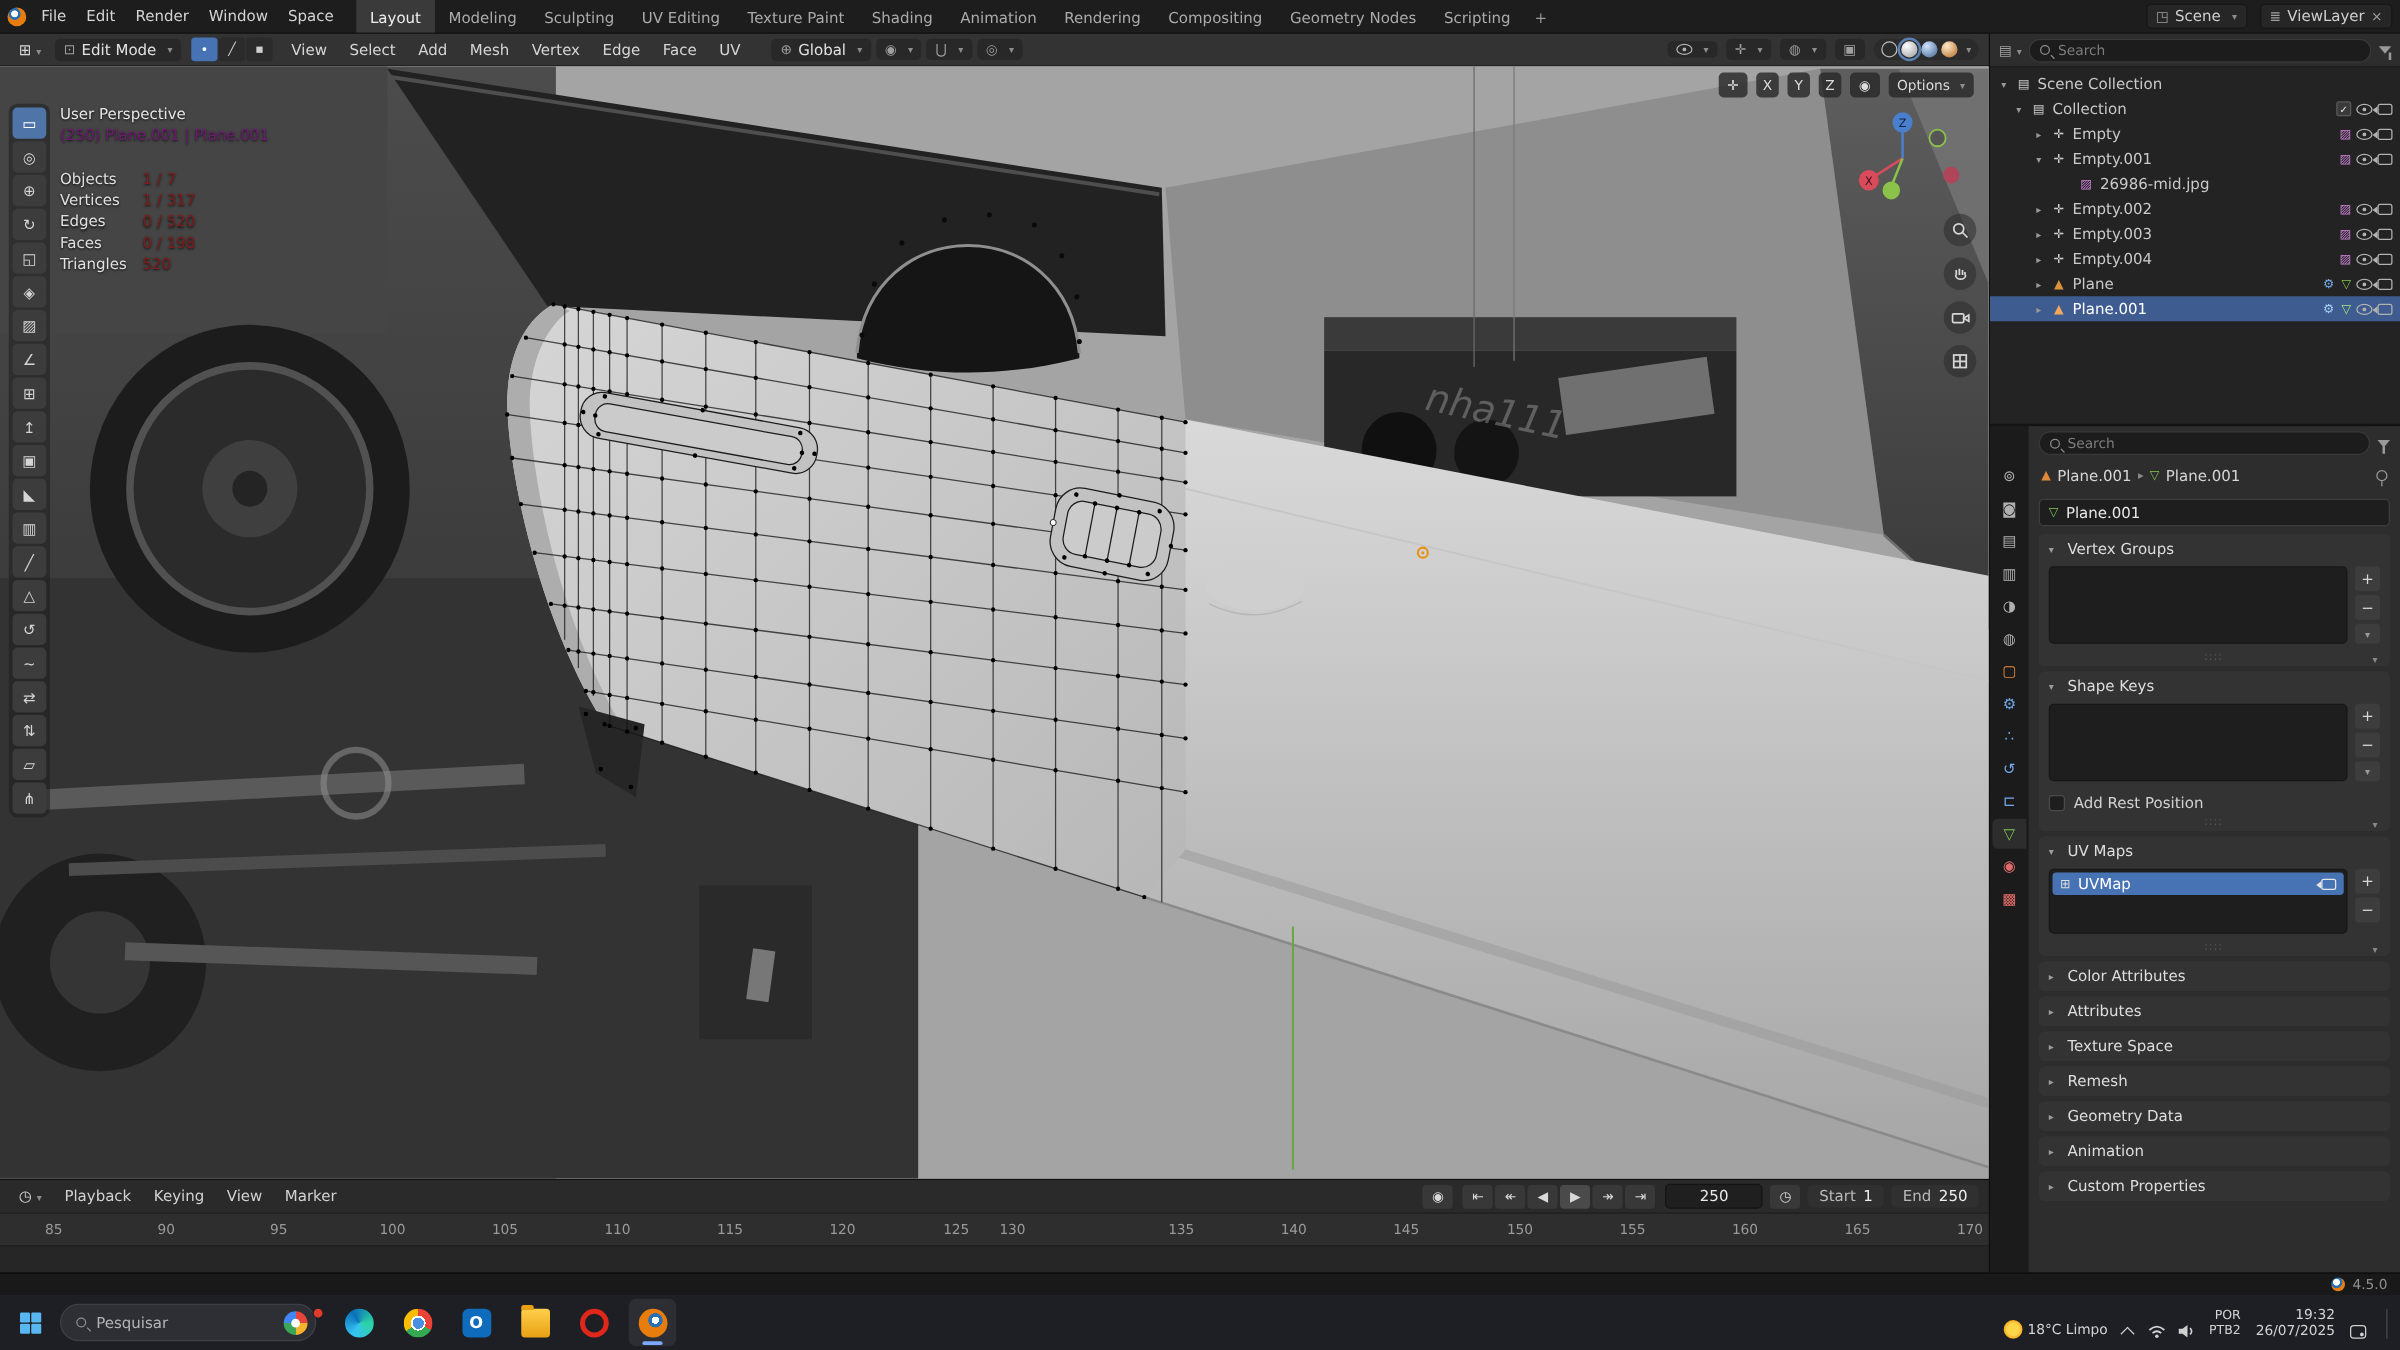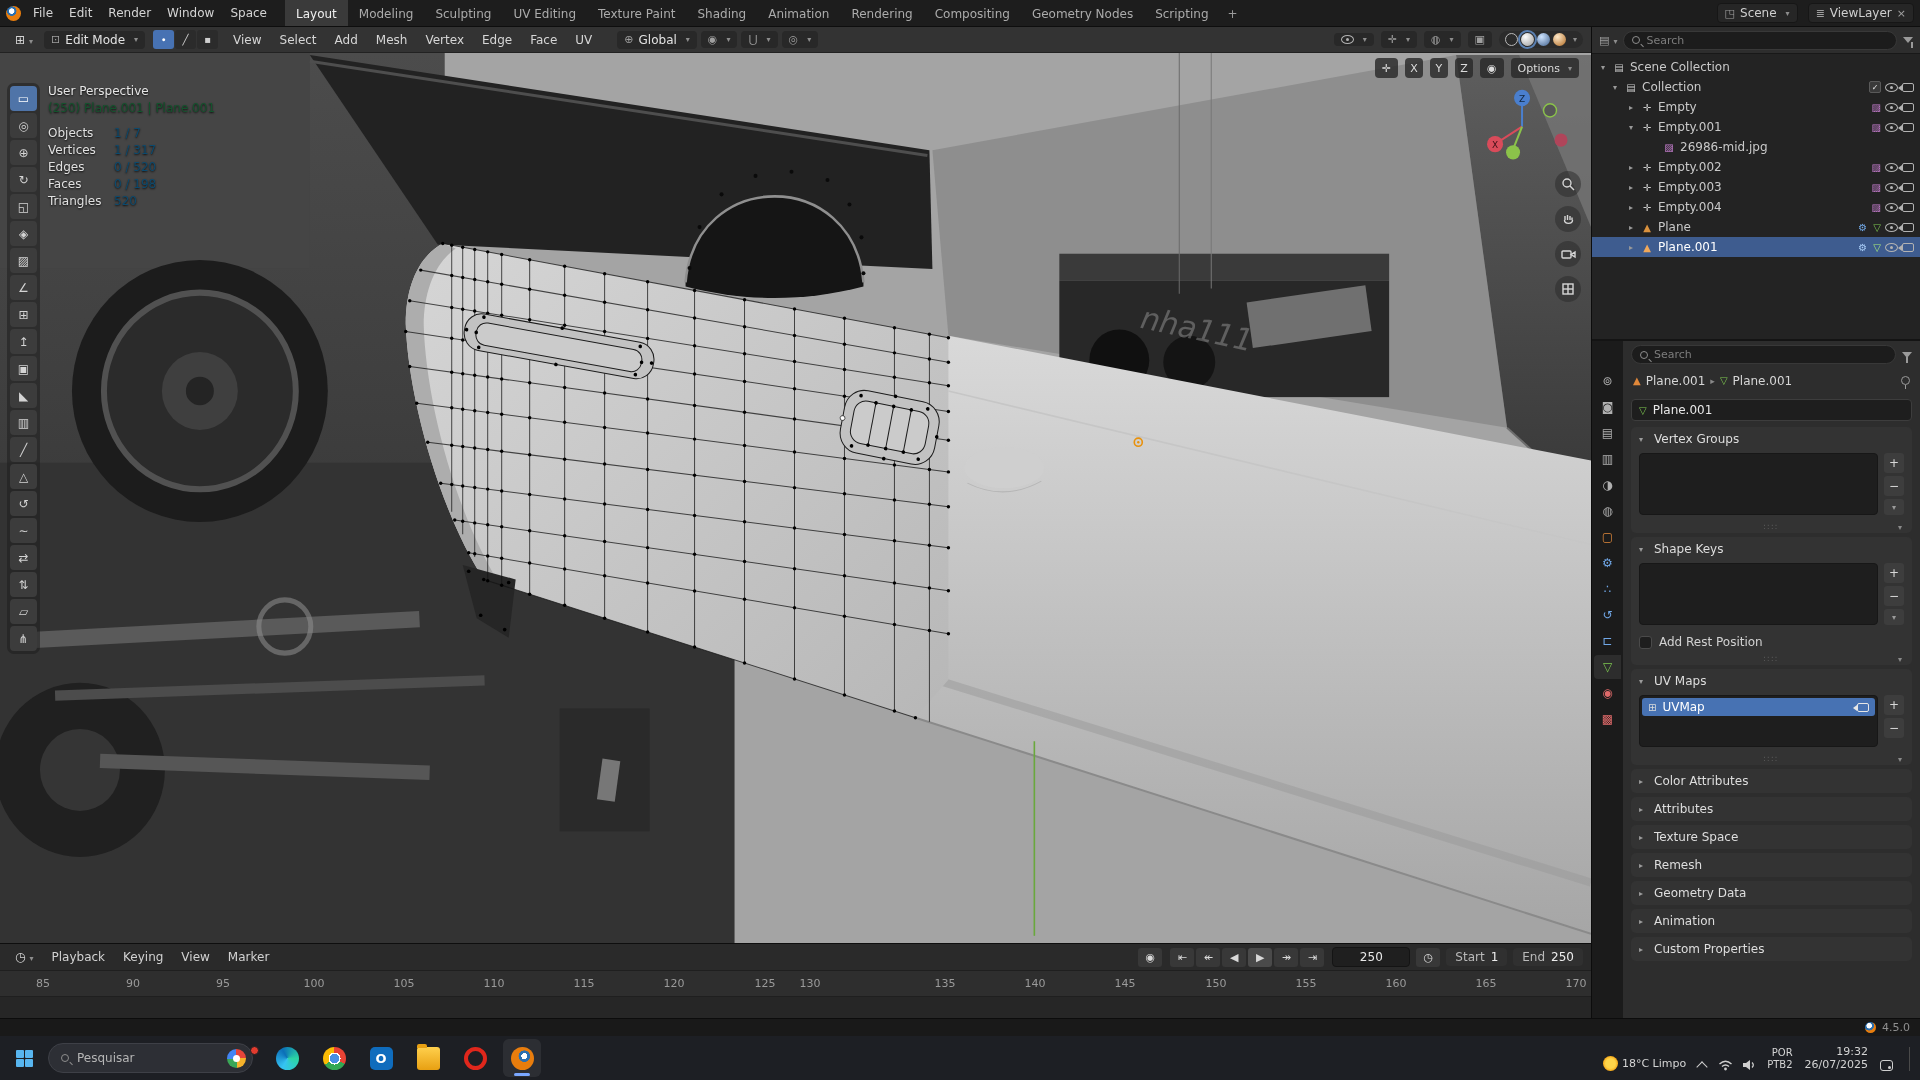--- a/index.html
+++ b/index.html
@@ -48,24 +48,24 @@
   .viewport{flex:1;position:relative;overflow:hidden;background:#a4a4a4}
   .scene-svg{position:absolute;inset:0;width:100%;height:100%;display:block}
 
   
   .vtoolbar{position:absolute;left:7px;top:30px;display:flex;flex-direction:column;gap:2px;background:rgba(30,30,30,.55);padding:3px;border-radius:7px}
   .toolb{width:27px;height:25px;display:flex;align-items:center;justify-content:center;background:#3c3c3c;border-radius:4px;color:#d4d4d4;font-size:12px}
   .toolb.active{background:#4f74a8;color:#fff}
 
   
   .ov-stats{position:absolute;left:48px;top:30px;color:#e6e6e6;text-shadow:0 1px 2px rgba(0,0,0,.85);line-height:17px;font-size:12px}
-  .ov-stats .ctx{color:#14532d;margin-bottom:8px}
+  .ov-stats .ctx{color:#701a75;margin-bottom:18px}
   .srow{display:flex}
   .slab{width:66px;color:#e0e0e0}
-  .sval{color:#0c4a6e}
+  .sval{color:#7f1d1d}
 
   
   .ov-tr{position:absolute;top:5px;right:12px;display:flex;align-items:center;gap:7px}
   .ovbtn{display:flex;align-items:center;gap:4px;background:rgba(40,40,40,.82);border-radius:4px;padding:2px 7px;color:#dcdcdc;font-size:11px;height:20px}
   .axbtn{width:18px;justify-content:center;padding:2px 0}
 
   
   .navcol{position:absolute;right:10px;top:118px;display:flex;flex-direction:column;gap:9px;align-items:center}
   .navic{width:26px;height:26px;border-radius:50%;background:rgba(40,40,40,.5);display:flex;align-items:center;justify-content:center}
   .navic svg{stroke:#d6d6d6;fill:none;stroke-width:1.4}

